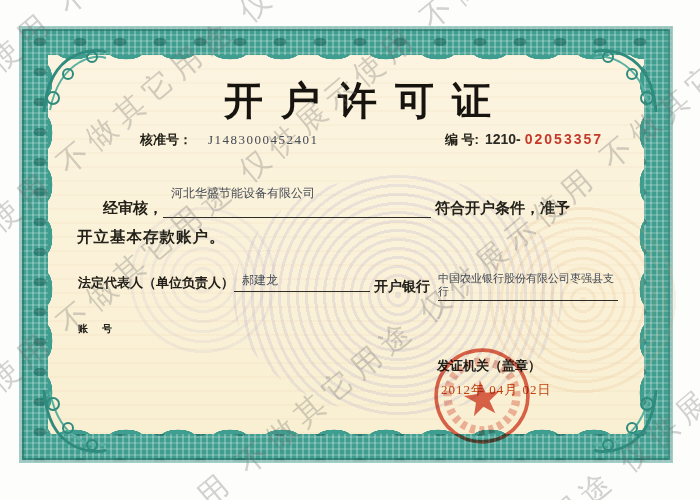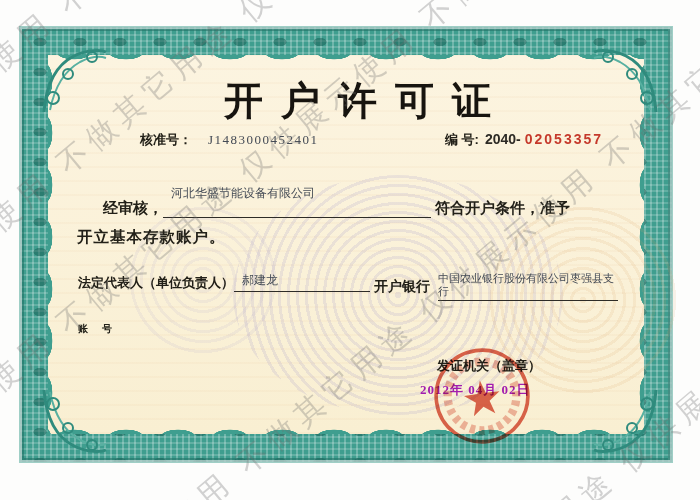--- a/index.html
+++ b/index.html
@@ -82,21 +82,21 @@
   .bank-group .lbl{font-size:14px;padding-top:6px;white-space:nowrap;}
   .bank-line{margin-left:8px;width:180px;border-bottom:1.5px solid #2e2c27;
     font-family:"Liberation Serif","DejaVu Serif",serif;color:#434a55;
     font-size:11px;line-height:13px;padding-bottom:2px;}
 
   .row-account{left:78px;top:322px;display:flex;align-items:flex-end;white-space:nowrap;}
   .row-account .lbl{font-size:10px;letter-spacing:2px;}
   .acct-line{width:225px;padding:0 0 2px 12px;font-size:13px;letter-spacing:1.5px;}
 
   .issuer{left:437px;top:357px;font-size:13px;}
-  .issue-date{left:420px;top:381px;font-size:13px;font-family:"Liberation Serif","DejaVu Serif",serif;color:#a21caf;letter-spacing:1px;font-weight:bold;}
+  .issue-date{left:441px;top:381px;font-size:13px;font-family:"Liberation Serif","DejaVu Serif",serif;color:#c2410c;letter-spacing:1px;}
 
   .seal{left:432px;top:346px;width:100px;height:100px;opacity:.82;transform:rotate(-8deg);mix-blend-mode:multiply;}
 
   
   .wm-layer{position:absolute;left:0;top:0;width:700px;height:500px;pointer-events:none;z-index:50;}
   .wm{position:absolute;white-space:nowrap;transform:rotate(-40deg);transform-origin:left center;
     font-size:30px;letter-spacing:7px;color:rgba(108,108,108,.30);font-family:"Liberation Sans",sans-serif;}
 </style>
 </head>
 <body>
@@ -151,21 +151,21 @@
     </svg>
   </div>
 
   <div class="abs cert-title">开户许可证</div>
 
   <div class="abs row-approve">
     <span class="lbl">核准号：</span><span class="val">J1483000452401</span>
   </div>
 
   <div class="abs row-serial">
-    <span class="lbl">编 号:</span><span class="serial-prefix">2040-</span><span class="serial-num">02053357</span>
+    <span class="lbl">编 号:</span><span class="serial-prefix">1210-</span><span class="serial-num">02053357</span>
   </div>
 
   <div class="abs row-review">
     <span class="lbl">经审核，</span>
     <span class="u val company-line">河北华盛节能设备有限公司</span>
     <span class="lbl qualify">符合开户条件，准予</span>
   </div>
   <div class="abs row-openacct lbl">开立基本存款账户。</div>
 
   <div class="abs row-rep">

